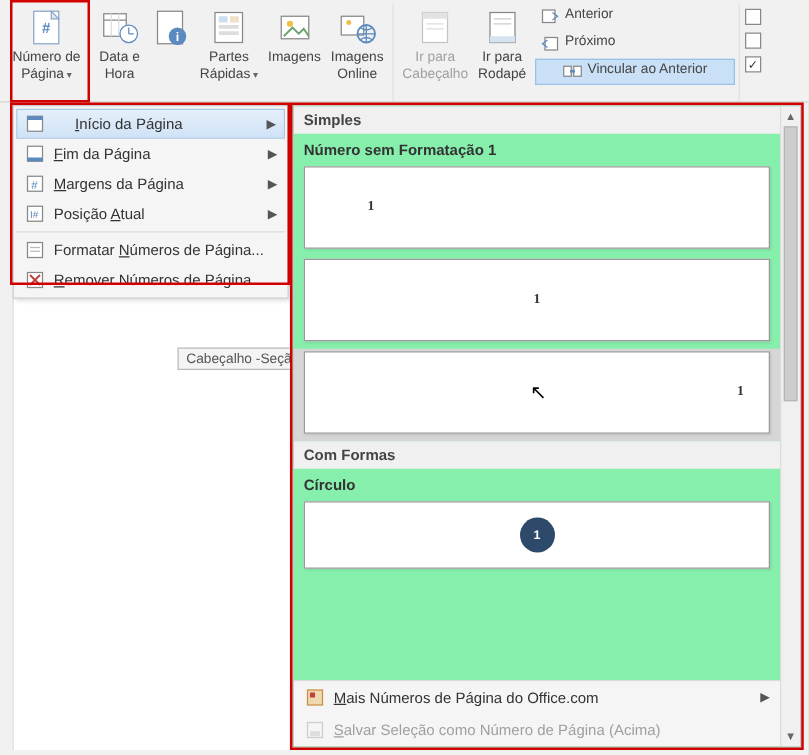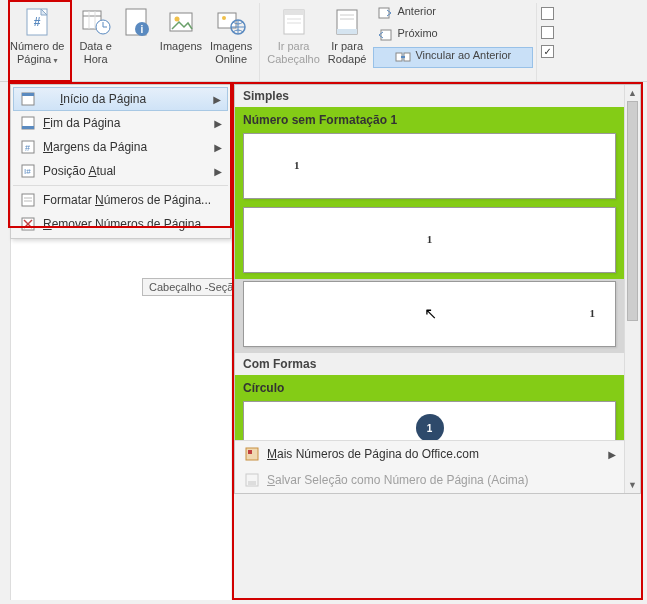--- a/index.html
+++ b/index.html
@@ -159,22 +159,22 @@
     background: #dcdcdc;
     margin: 2px 0;
   }
   
   
   .gallery {
     position: absolute;
     left: 234px;
     top: 84px;
     width: 407px;
-    height: 410px;
-    background: #84cc16;
+    height: 514px;
+    background: #86efac;
     border: 1px solid #c6c6c6;
     display: flex;
   }
   .gallery-body {
     flex: 1;
     overflow: hidden;
     display: flex;
     flex-direction: column;
   }
   .gallery-section-header {
@@ -354,20 +354,32 @@
       <div class="label"><span>Data e</span><br><span>Hora</span></div>
     </div>
     <div class="ribbon-btn">
       <div class="icon-box">
         <svg width="28" height="30">
             <rect x="4" y="2" width="20" height="26" fill="#fff" stroke="#888"></rect>
             <circle cx="20" cy="22" r="7" fill="#5a8ac0"></circle>
             <text x="20" y="26" font-size="10" fill="#fff" text-anchor="middle" font-weight="bold">i</text>
           </svg>
       </div>
+    </div>
+    <div class="ribbon-btn">
+      <div class="icon-box">
+        <svg width="28" height="30">
+            <rect x="3" y="3" width="22" height="24" fill="#fff" stroke="#888"></rect>
+            <rect x="6" y="6" width="7" height="5" fill="#c9dff0"></rect>
+            <rect x="15" y="6" width="7" height="5" fill="#f0e0c9"></rect>
+            <rect x="6" y="13" width="16" height="3" fill="#ddd"></rect>
+            <rect x="6" y="18" width="16" height="3" fill="#ddd"></rect>
+          </svg>
+      </div>
+      <div class="label"><span>Partes</span><br><span>Rápidas</span><span class="caret"> ▾</span></div>
     </div>
     <div class="ribbon-btn">
       <div class="icon-box">
         <svg width="28" height="28">
             <rect x="3" y="5" width="22" height="18" fill="#fff" stroke="#888"></rect>
             <circle cx="10" cy="11" r="2.5" fill="#f0c04a"></circle>
             <polyline points="5,21 12,14 17,19 21,15 25,21" fill="none" stroke="#6aa06a" stroke-width="1.5"></polyline>
           </svg>
       </div>
       <div class="label"><span>Imagens</span></div>

